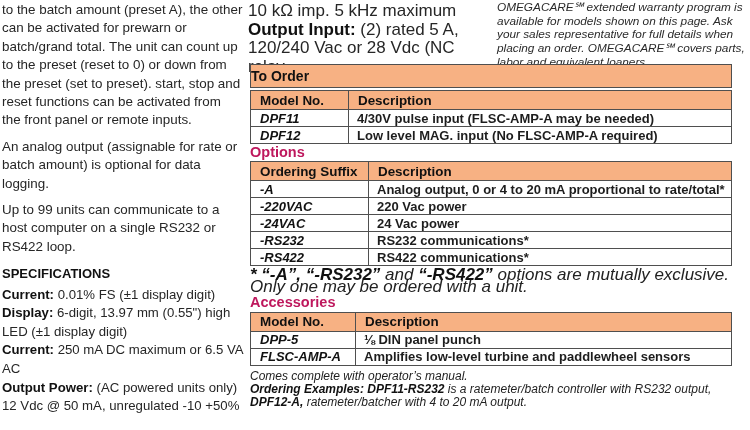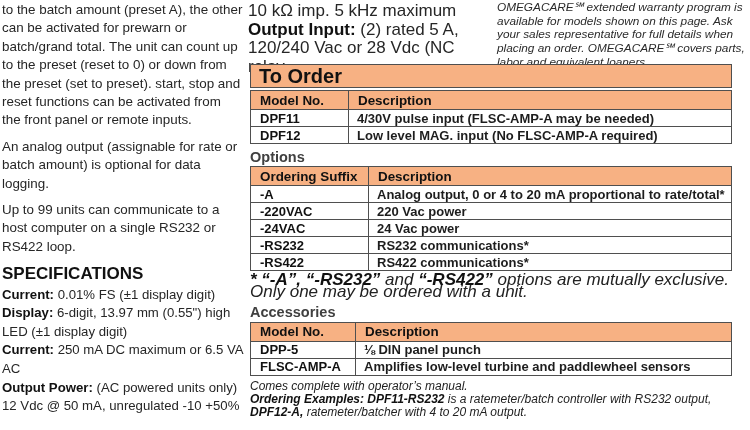--- a/index.html
+++ b/index.html
@@ -4,43 +4,43 @@
 <style>
   * { margin:0; padding:0; box-sizing:border-box; }
   html,body { background:#ffffff; }
   .page {
     position:relative; width:750px; height:430px; background:#ffffff;
     font-family:"Liberation Sans", sans-serif; color:#1d1d1d; overflow:hidden;
   }
   
   .leftcol { position:absolute; left:2px; top:1px; width:241px; font-size:13.4px; line-height:18.4px; color:#262626; }
   .leftcol p { margin-bottom:8px; }
-  .spec-title { font-size:17px; font-weight:bold; margin:9px 0 2px 0; color:#111; }
+  .spec-title { font-size:13px; font-weight:bold; margin:9px 0 2px 0; color:#111; }
   .spec-block { font-size:13.2px; line-height:18.6px; }
   .spec-block b, .midcol b { color:#111; }
   .midcol { position:absolute; left:248px; top:2px; width:248px; font-size:17px; line-height:18.6px; color:#262626; }
   .rightcol { position:absolute; left:497px; top:1px; width:251px; font-size:11.8px; line-height:13.7px; font-style:italic; color:#2a2a2a; }
   
   .orders { position:absolute; left:250px; top:64px; width:482px; }
   .band {
     background:var(--table-header-bg, #F7B183);
     border:1px solid var(--table-border, #4f4f4f);
-    height:24px; line-height:22px; font-weight:bold; font-size:20px;
-    padding-left:8px; color:#111;
+    height:24px; line-height:22px; font-weight:bold; font-size:14px;
+    padding-left:0; color:#111;
   }
   table { border-collapse:collapse; width:482px; margin-top:2px; table-layout:fixed; }
   th, td { border:1px solid var(--table-border, #4f4f4f); text-align:left; overflow:hidden; white-space:nowrap; }
   th {
     background:var(--table-header-bg, #F7B183);
     height:19px; font-size:13.4px; padding-left:9px; color:#111;
   }
   td { height:17px; font-size:13px; background:#fff; padding-left:8px;font-weight:bold; }
-  td.model { font-weight:bold; color:#111; padding-left:9px; }
+  td.model { font-weight:bold; color:#111; padding-left:9px;font-style:italic; }
   .col-m-order { width:98px; } .col-m-opt { width:118px; } .col-m-acc { width:105px; }
-  .section-label { font-weight:bold; font-size:14.5px; margin-top:5px; line-height:16px; color:#404040; }
+  .section-label { font-weight:bold; font-size:14.5px; line-height:16px; color:#be185d; }
   .tbl-opt { margin-top:1px; }
   .footnote { margin-top:3px; font-size:17px; line-height:12.4px; font-style:italic; color:#222; }
   .footnote b { color:#111; }
   .notes { margin-top:4px; font-size:12px; line-height:12.6px; font-style:italic; color:#222; }
   .notes .nline { margin-bottom:0.5px; }
   .notes b { color:#111; }
 </style>
 </head>
 <body>
 

